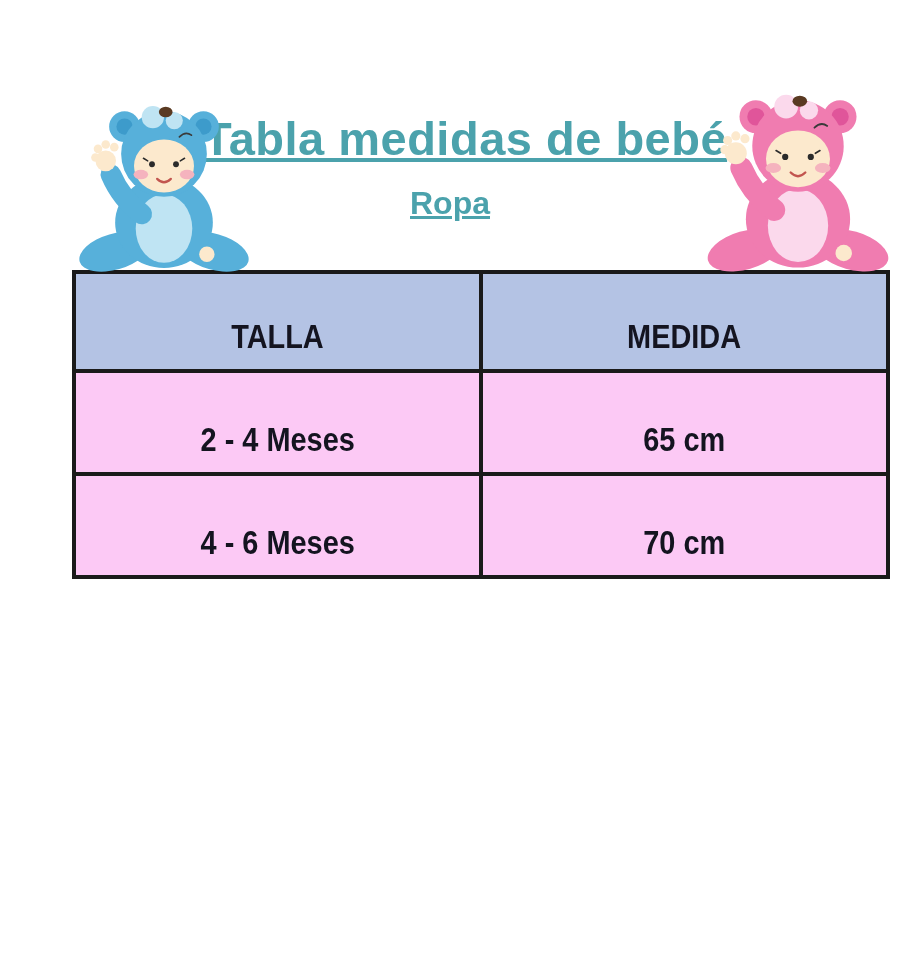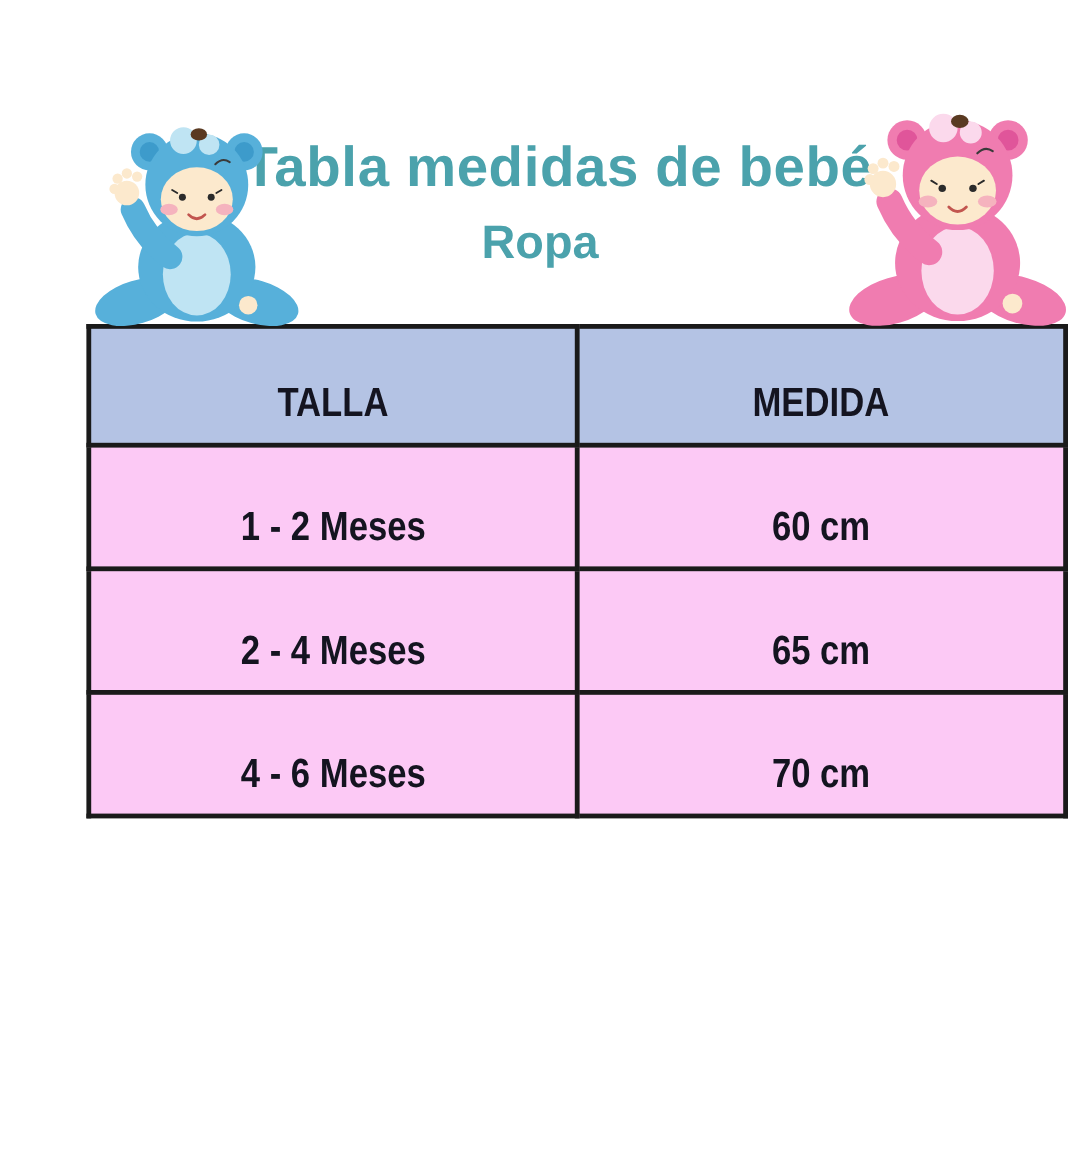--- a/index.html
+++ b/index.html
@@ -28,29 +28,30 @@
   }
   .header {
     position: absolute;
     top: 108px;
     left: 0;
     width: 100%;
     text-align: center;
     color: var(--color-title-teal);
     font-weight: bold;
     z-index: 2;
+    text-decoration: underline;
   }
   .title-line1 {
     font-size: 47px;
     line-height: 62px;
     letter-spacing: 0.5px;
     padding-left: 30px;
   }
   .title-line2 {
-    font-size: 39px;
+    font-size: 32px;
     line-height: 58px;
     margin-top: 4px;
   }
   .baby {
     position: absolute;
     z-index: 3;
   }
   .baby svg { display: block; width: 100%; height: 100%; }
   .baby-blue {
     left: 74px; top: 94px; width: 180px; height: 180px;
@@ -177,24 +178,20 @@
   </div>
 
   <table class="size-chart">
     <thead>
       <tr>
         <th><span class="cell-text">TALLA</span></th>
         <th><span class="cell-text">MEDIDA</span></th>
       </tr>
     </thead>
     <tbody>
-      <tr>
-        <td><span class="cell-text">1 - 2 Meses</span></td>
-        <td><span class="cell-text">60 cm</span></td>
-      </tr>
       <tr>
         <td><span class="cell-text">2 - 4 Meses</span></td>
         <td><span class="cell-text">65 cm</span></td>
       </tr>
       <tr>
         <td><span class="cell-text">4 - 6 Meses</span></td>
         <td><span class="cell-text">70 cm</span></td>
       </tr>
     </tbody>
   </table>

